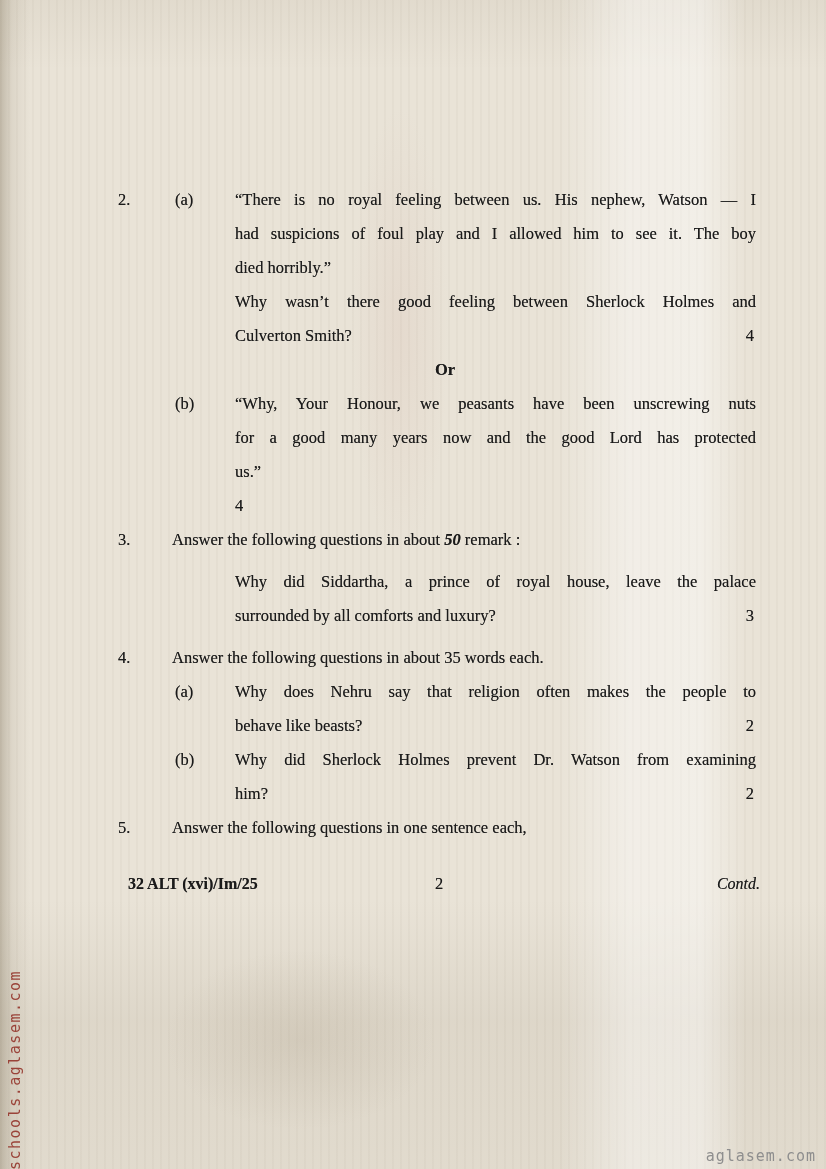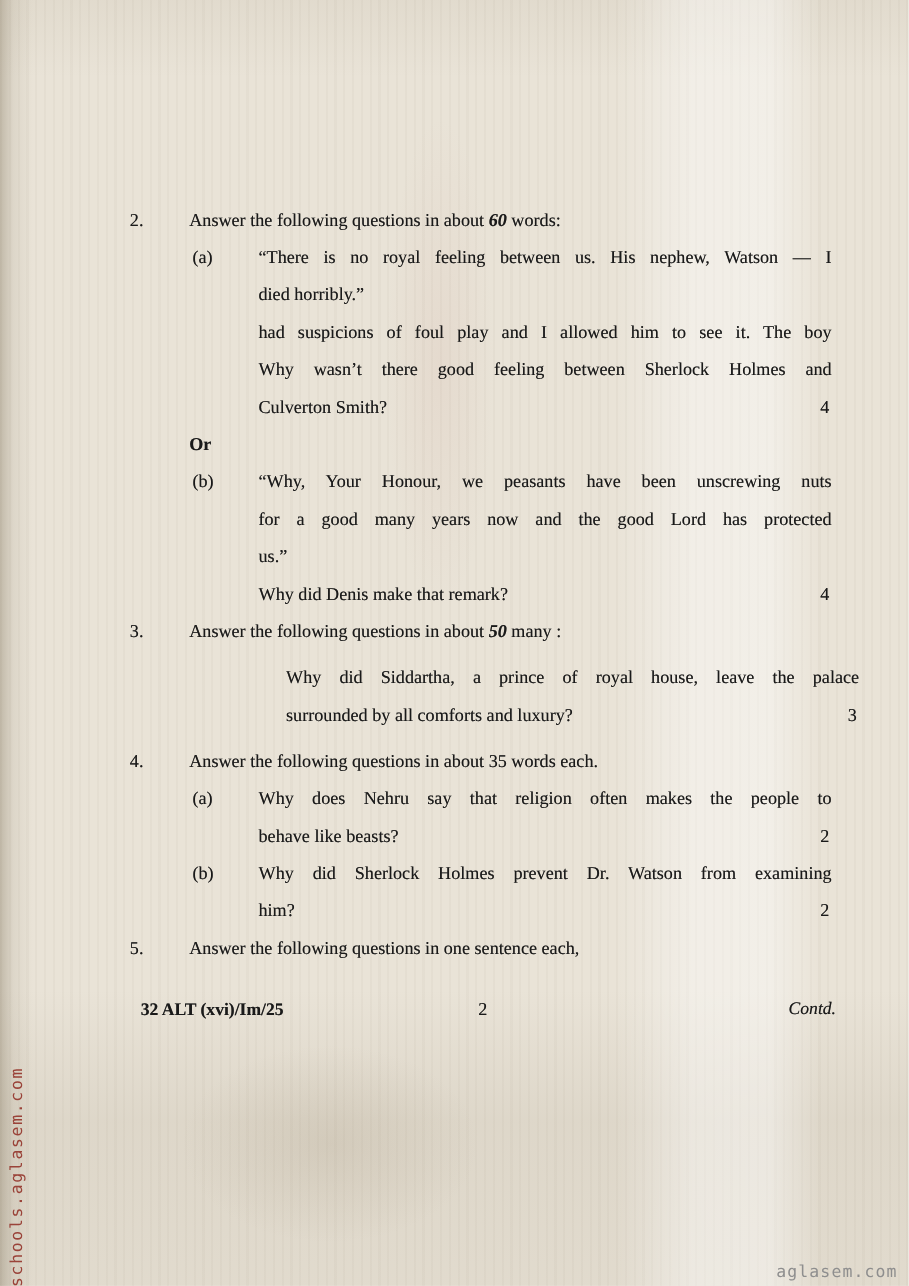--- a/index.html
+++ b/index.html
@@ -30,22 +30,22 @@
   .q-num { flex: none; width: 54px; line-height: 34px; }
   .q-body { flex: 1; min-width: 0; }
   .line { line-height: 34px; }
   .just { text-align: justify; text-align-last: justify; }
   .em { font-weight: bold; font-style: italic; }
   .sub { display: flex; margin-left: 3px; }
   .sub-label { flex: none; width: 60px; line-height: 34px; }
   .sub-body { flex: none; width: 521px; }
   .marks-line { display: flex; justify-content: space-between; gap: 33px; }
   .marks { padding-right: 2px; }
-  .or-line { font-weight: bold; padding-right: 42px; }
-  .q3-body { margin-left: 88px; width: 521px; margin-top: 8px; }
+  .or-line { text-align: center; font-weight: bold; padding-right: 42px; }
+  .q3-body { margin-left: 63px; width: 521px; margin-top: 8px; }
   .gap-top { margin-top: 8px; }
   .footer {
     position: relative; margin-top: 22px; width: 642px; line-height: 34px;
   }
   .f-code { font-weight: bold; font-size: 16px; padding-left: 10px; }
   .f-page { position: absolute; left: 50%; transform: translateX(-50%); }
   .f-contd { position: absolute; right: 0; font-style: italic; font-size: 16px; margin-left: 28px; }
   .wm-left {
     position: absolute; left: 6px; top: 944px; height: 226px;
     writing-mode: vertical-rl; transform: rotate(180deg);
@@ -64,57 +64,55 @@
 <div class="sheet">
 
   <div class="wm-left">schools.aglasem.com</div>
   <div class="wm-br">aglasem.com</div>
 
   <div class="content">
 
     <div class="q-row">
       <span class="q-num">2.</span>
       <div class="q-body">
-        <div class="line"><span>Answer the following questions in about </span><span class="em">60</span><span> words:</span></div>
 
         <div class="sub">
           <span class="sub-label">(a)</span>
           <div class="sub-body">
             <div class="line just">“There is no royal feeling between us. His nephew, Watson — I</div>
+            <div class="line just">had suspicions of foul play and I allowed him to see it. The boy</div>
             <div class="line">died horribly.”</div>
-            <div class="line just">had suspicions of foul play and I allowed him to see it. The boy</div>
             <div class="line just">Why wasn’t there good feeling between Sherlock Holmes and</div>
             <div class="line marks-line">
               <span>Culverton Smith?</span>
               <span class="marks">4</span>
             </div>
           </div>
         </div>
 
         <div class="line or-line">Or</div>
 
         <div class="sub">
           <span class="sub-label">(b)</span>
           <div class="sub-body">
             <div class="line just">“Why, Your Honour, we peasants have been unscrewing nuts</div>
             <div class="line just">for a good many years now and the good Lord has protected</div>
             <div class="line">us.”</div>
             <div class="line marks-line">
-              <span>Why did Denis make that remark?</span>
               <span class="marks">4</span>
             </div>
           </div>
         </div>
       </div>
     </div>
 
     <div class="q-row">
       <span class="q-num">3.</span>
       <div class="q-body">
-        <div class="line"><span>Answer the following questions in about </span><span class="em">50</span><span> many :</span></div>
+        <div class="line"><span>Answer the following questions in about </span><span class="em">50</span><span> remark :</span></div>
         <div class="q3-body">
           <div class="line just">Why did Siddartha, a prince of royal house, leave the palace</div>
           <div class="line marks-line">
             <span>surrounded by all comforts and luxury?</span>
             <span class="marks">3</span>
           </div>
         </div>
       </div>
     </div>
 

